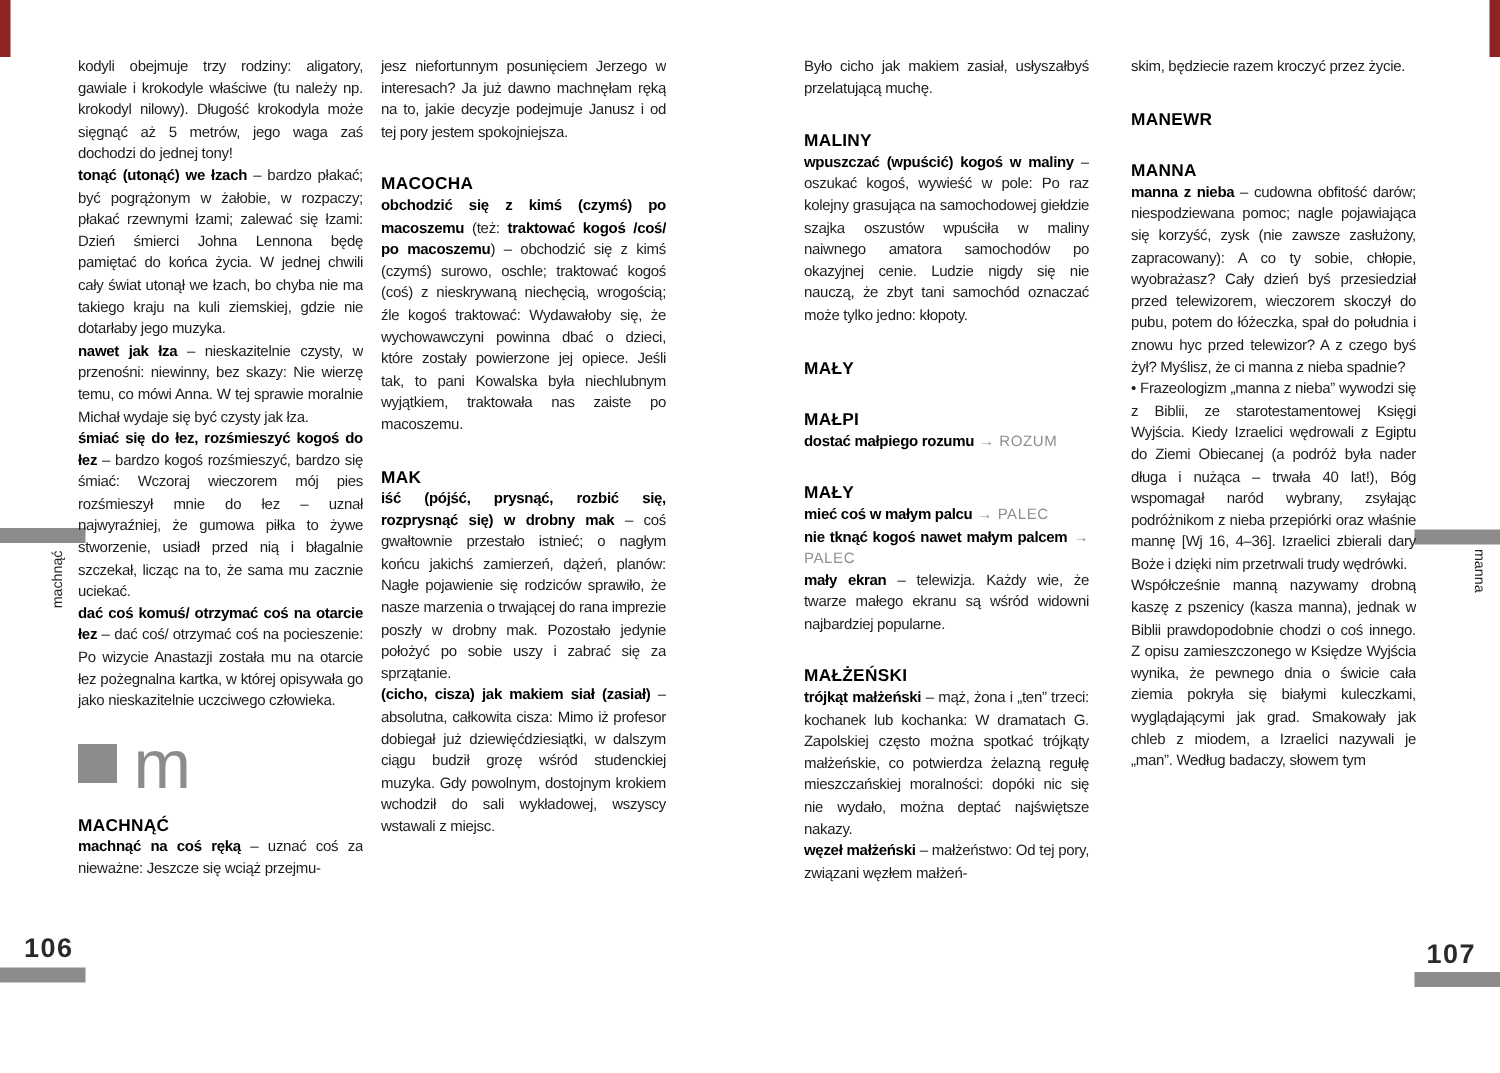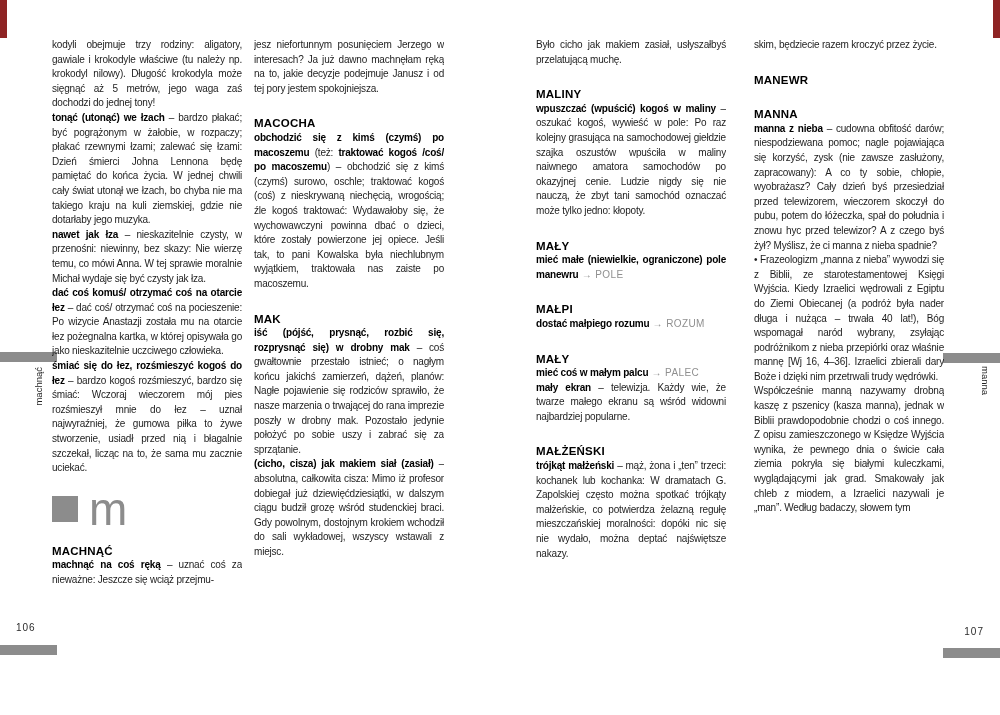--- a/index.html
+++ b/index.html
@@ -40,21 +40,21 @@
   
   .corner-mark{position:absolute;top:0;width:7px;height:38px;background:var(--red);}
   #corner-left{left:0;}
   #corner-right{right:0;}
   .tab-bar{position:absolute;height:10px;width:57px;background:var(--gray);}
   #tab-bar-left{left:0;top:352px;}
   #tab-bar-right{right:0;top:353px;}
   .tab-label{position:absolute;font-size:9.5px;color:#222;letter-spacing:0;}
   #tab-label-left{left:33px;top:367px;writing-mode:vertical-rl;transform:rotate(180deg);}
   #tab-label-right{right:9px;top:366px;writing-mode:vertical-rl;}
-  .page-number{position:absolute;font-size:10px;font-weight:normal;color:#2a2a2a;letter-spacing:1px;}
+  .page-number{position:absolute;font-size:18px;font-weight:bold;color:#2a2a2a;letter-spacing:1px;}
   #page-number-left{left:16px;top:622px;}
   #page-number-right{right:16px;top:626px;}
   .page-bar{position:absolute;height:10px;width:57px;background:var(--gray);}
   #page-bar-left{left:0;top:645px;}
   #page-bar-right{right:0;top:648px;}
 </style>
 </head>
 <body>
 
 <div class="corner-mark" id="corner-left"></div>
@@ -67,50 +67,51 @@
 
 <div class="tab-bar" id="tab-bar-right"></div>
 <div class="tab-label" id="tab-label-right">manna</div>
 <div class="page-number" id="page-number-right">107</div>
 <div class="page-bar" id="page-bar-right"></div>
 
 <div class="col" id="col-l0">
     <p class="para"><span class="r-n">kodyli obejmuje trzy rodziny: aligatory, gawiale i krokodyle właściwe (tu należy np. krokodyl nilowy). Długość krokodyla może sięgnąć aż 5 metrów, jego waga zaś dochodzi do jednej tony!</span></p>
     <p class="para"><span class="r-b">tonąć (utonąć) we łzach</span><span class="r-n"> – bardzo płakać; być pogrążonym w żałobie, w rozpaczy; płakać rzewnymi łzami; zalewać się łzami: </span><span class="r-i">Dzień śmierci Johna Lennona będę pamiętać do końca życia. W jednej chwili cały świat utonął we łzach, bo chyba nie ma takiego kraju na kuli ziemskiej, gdzie nie dotarłaby jego muzyka.</span></p>
     <p class="para"><span class="r-b">nawet jak łza</span><span class="r-n"> – nieskazitelnie czysty, w przenośni: niewinny, bez skazy: </span><span class="r-i">Nie wierzę temu, co mówi Anna. W tej sprawie moralnie Michał wydaje się być czysty jak łza.</span></p>
+    <p class="para"><span class="r-b">śmiać się do łez, rozśmieszyć kogoś do łez</span><span class="r-n"> – bardzo kogoś rozśmieszyć, bardzo się śmiać: </span><span class="r-i">Wczoraj wieczorem mój pies rozśmieszył mnie do łez – uznał najwyraźniej, że gumowa piłka to żywe stworzenie, usiadł przed nią i błagalnie szczekał, licząc na to, że sama mu zacznie uciekać.</span></p>
     <p class="para"><span class="r-b">dać coś komuś/ otrzymać coś na otarcie łez</span><span class="r-n"> – dać coś/ otrzymać coś na pocieszenie: </span><span class="r-i">Po wizycie Anastazji została mu na otarcie łez pożegnalna kartka, w której opisywała go jako nieskazitelnie uczciwego człowieka.</span></p>
-    <p class="para"><span class="r-b">śmiać się do łez, rozśmieszyć kogoś do łez</span><span class="r-n"> – bardzo kogoś rozśmieszyć, bardzo się śmiać: </span><span class="r-i">Wczoraj wieczorem mój pies rozśmieszył mnie do łez – uznał najwyraźniej, że gumowa piłka to żywe stworzenie, usiadł przed nią i błagalnie szczekał, licząc na to, że sama mu zacznie uciekać.</span></p>
     <div class="section-marker">
       <span class="section-square"></span>
       <span class="section-letter">m</span>
     </div>
     <p class="head"><span class="r-b">MACHNĄĆ</span></p>
     <p class="para"><span class="r-b">machnąć na coś ręką</span><span class="r-n"> – uznać coś za nieważne: </span><span class="r-i">Jeszcze się wciąż przejmu-</span></p>
   </div>
 <div class="col" id="col-l1">
     <p class="para"><span class="r-i">jesz niefortunnym posunięciem Jerzego w interesach? Ja już dawno machnęłam ręką na to, jakie decyzje podejmuje Janusz i od tej pory jestem spokojniejsza.</span></p>
     <p class="head"><span class="r-b">MACOCHA</span></p>
     <p class="para"><span class="r-b">obchodzić się z kimś (czymś) po macoszemu </span><span class="r-n">(też: </span><span class="r-b">traktować kogoś /coś/ po macoszemu</span><span class="r-n">) – obchodzić się z kimś (czymś) surowo, oschle; traktować kogoś (coś) z nieskrywaną niechęcią, wrogością; źle kogoś traktować: </span><span class="r-i">Wydawałoby się, że wychowawczyni powinna dbać o dzieci, które zostały powierzone jej opiece. Jeśli tak, to pani Kowalska była niechlubnym wyjątkiem, traktowała nas zaiste po macoszemu.</span></p>
     <p class="head"><span class="r-b">MAK</span></p>
     <p class="para"><span class="r-b">iść (pójść, prysnąć, rozbić się, rozprysnąć się) w drobny mak</span><span class="r-n"> – coś gwałtownie przestało istnieć; o nagłym końcu jakichś zamierzeń, dążeń, planów: </span><span class="r-i">Nagłe pojawienie się rodziców sprawiło, że nasze marzenia o trwającej do rana imprezie poszły w drobny mak. Pozostało jedynie położyć po sobie uszy i zabrać się za sprzątanie.</span></p>
-    <p class="para"><span class="r-b">(cicho, cisza) jak makiem siał (zasiał)</span><span class="r-n"> – absolutna, całkowita cisza: </span><span class="r-i">Mimo iż profesor dobiegał już dziewięćdziesiątki, w dalszym ciągu budził grozę wśród studenckiej braci. Gdy powolnym, dostojnym krokiem wchodził do sali wykładowej, wszyscy wstawali z miejsc.</span></p>
+    <p class="para"><span class="r-b">(cicho, cisza) jak makiem siał (zasiał)</span><span class="r-n"> – absolutna, całkowita cisza: </span><span class="r-i">Mimo iż profesor dobiegał już dziewięćdziesiątki, w dalszym ciągu budził grozę wśród studenckiej muzyka. Gdy powolnym, dostojnym krokiem wchodził do sali wykładowej, wszyscy wstawali z miejsc.</span></p>
   </div>
 <div class="col" id="col-r0">
     <p class="para"><span class="r-i">Było cicho jak makiem zasiał, usłyszałbyś przelatującą muchę.</span></p>
     <p class="head"><span class="r-b">MALINY</span></p>
     <p class="para"><span class="r-b">wpuszczać (wpuścić) kogoś w maliny</span><span class="r-n"> – oszukać kogoś, wywieść w pole: </span><span class="r-i">Po raz kolejny grasująca na samochodowej giełdzie szajka oszustów wpuściła w maliny naiwnego amatora samochodów po okazyjnej cenie. Ludzie nigdy się nie nauczą, że zbyt tani samochód oznaczać może tylko jedno: kłopoty.</span></p>
     <p class="head"><span class="r-b">MAŁY</span></p>
-    <p class="para"><span class="r-b">mieć małe (niewielkie, ograniczone) pole manewru</span><span class="r-r"> → POLE</span></p>
     <p class="head"><span class="r-b">MAŁPI</span></p>
     <p class="para"><span class="r-b">dostać małpiego rozumu</span><span class="r-r"> → ROZUM</span></p>
     <p class="head"><span class="r-b">MAŁY</span></p>
     <p class="para"><span class="r-b">mieć coś w małym palcu</span><span class="r-r"> → PALEC</span></p>
+    <p class="para"><span class="r-b">nie tknąć kogoś nawet małym palcem</span><span class="r-r"> → PALEC</span></p>
     <p class="para"><span class="r-b">mały ekran</span><span class="r-n"> – telewizja. </span><span class="r-i">Każdy wie, że twarze małego ekranu są wśród widowni najbardziej popularne.</span></p>
     <p class="head"><span class="r-b">MAŁŻEŃSKI</span></p>
     <p class="para"><span class="r-b">trójkąt małżeński</span><span class="r-n"> – mąż, żona i „ten” trzeci: kochanek lub kochanka: </span><span class="r-i">W dramatach G. Zapolskiej często można spotkać trójkąty małżeńskie, co potwierdza żelazną regułę mieszczańskiej moralności: dopóki nic się nie wydało, można deptać najświętsze nakazy.</span></p>
+    <p class="para"><span class="r-b">węzeł małżeński</span><span class="r-n"> – małżeństwo: </span><span class="r-i">Od tej pory, związani węzłem małżeń-</span></p>
   </div>
 <div class="col" id="col-r1">
     <p class="para"><span class="r-i">skim, będziecie razem kroczyć przez życie.</span></p>
     <p class="head"><span class="r-b">MANEWR</span></p>
     <p class="head"><span class="r-b">MANNA</span></p>
     <p class="para"><span class="r-b">manna z nieba</span><span class="r-n"> – cudowna obfitość darów; niespodziewana pomoc; nagle pojawiająca się korzyść, zysk (nie zawsze zasłużony, zapracowany): </span><span class="r-i">A co ty sobie, chłopie, wyobrażasz? Cały dzień byś przesiedział przed telewizorem, wieczorem skoczył do pubu, potem do łóżeczka, spał do południa i znowu hyc przed telewizor? A z czego byś żył? Myślisz, że ci manna z nieba spadnie?</span></p>
     <p class="para"><span class="r-n">•  Frazeologizm „manna z nieba” wywodzi się z </span><span class="r-i">Biblii</span><span class="r-n">, ze starotestamentowej </span><span class="r-i">Księgi Wyjścia</span><span class="r-n">. Kiedy Izraelici wędrowali z Egiptu do Ziemi Obiecanej (a podróż była nader długa i nużąca – trwała 40 lat!), Bóg wspomagał naród wybrany, zsyłając podróżnikom z nieba przepiórki oraz właśnie mannę [Wj 16, 4–36]. Izraelici zbierali dary Boże i dzięki nim przetrwali trudy wędrówki.</span></p>
     <p class="para"><span class="r-n">Współcześnie manną nazywamy drobną kaszę z pszenicy (kasza manna), jednak w </span><span class="r-i">Biblii</span><span class="r-n"> prawdopodobnie chodzi o coś innego. Z opisu zamieszczonego w </span><span class="r-i">Księdze Wyjścia</span><span class="r-n"> wynika, że pewnego dnia o świcie cała ziemia pokryła się białymi kuleczkami, wyglądającymi jak grad. Smakowały jak chleb z miodem, a Izraelici nazywali je </span><span class="r-i">„man”</span><span class="r-n">. Według badaczy, słowem tym</span></p>
   </div>
 

